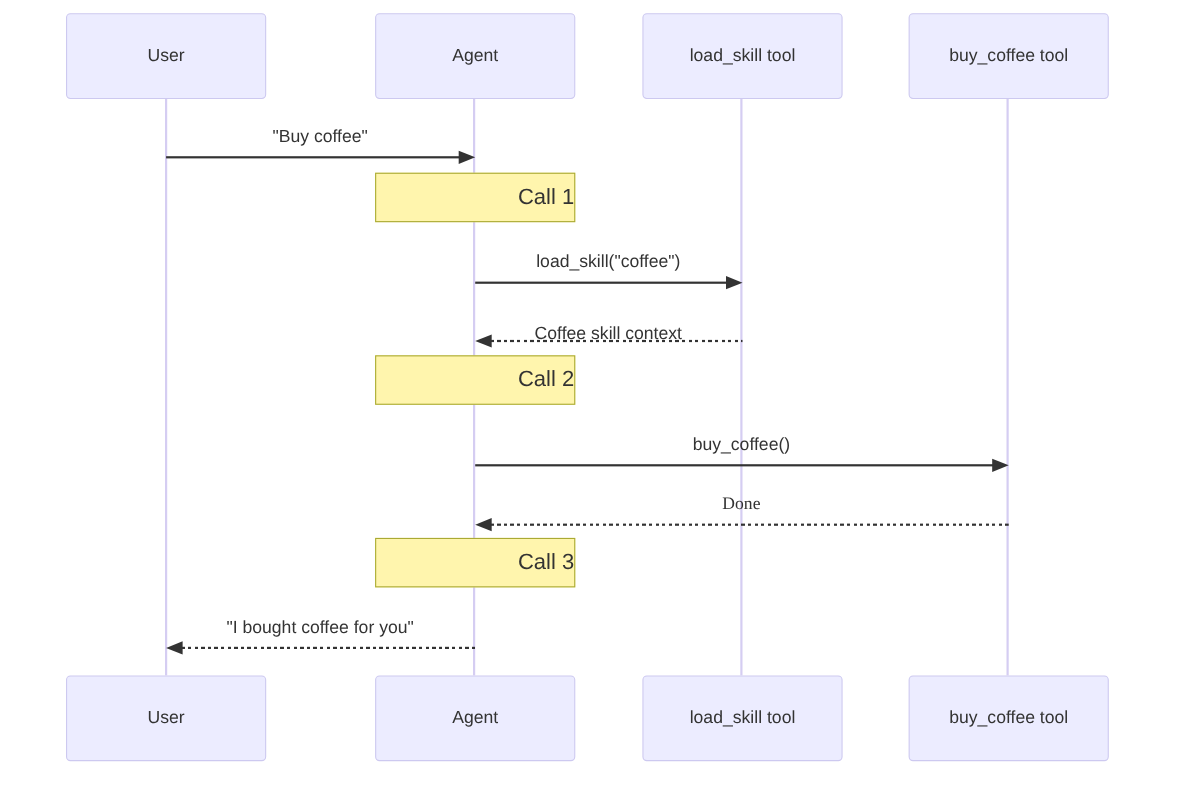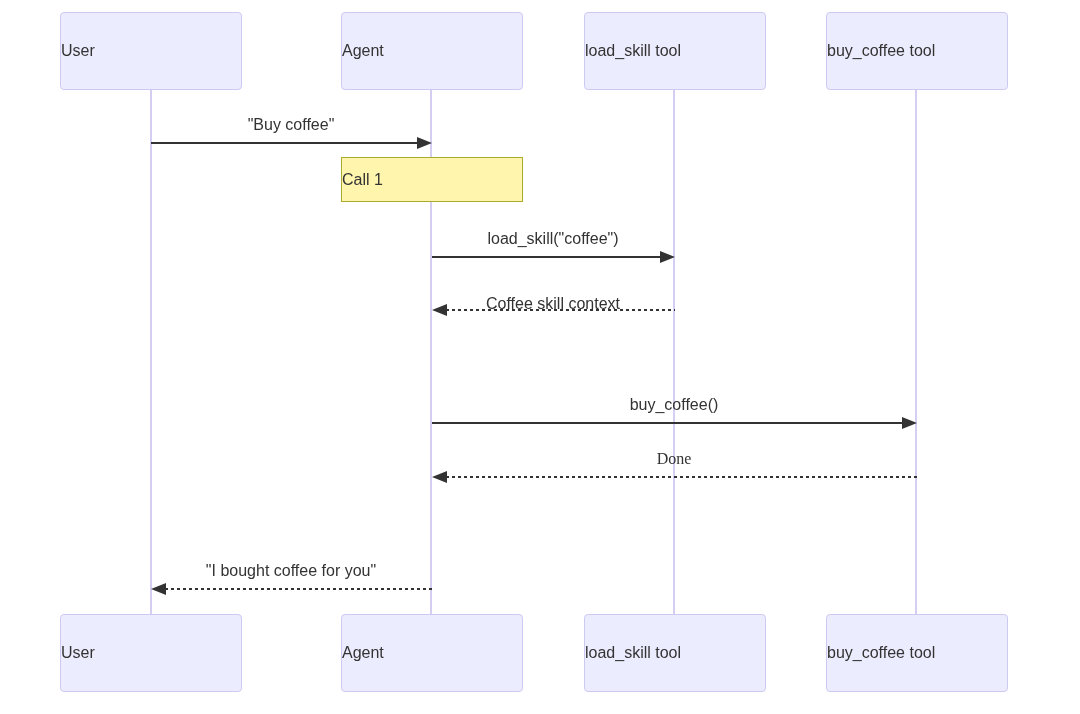--- a/index.html
+++ b/index.html
@@ -15,20 +15,21 @@
   }
   .actor {
     position: absolute;
     width: 182px;
     height: 78px;
     background: #ECECFF;
     border: 1px solid #CDC9F0;
     border-radius: 4px;
     display: flex;
     align-items: center;
+    justify-content: center;
     font-size: 16px;
     color: #333333;
   }
   .lifeline {
     position: absolute;
     width: 2px;
     top: 90px;
     height: 524px;
     background: #D5CDF2;
   }
@@ -60,22 +61,22 @@
   }
   .note {
     position: absolute;
     left: 341px;
     width: 182px;
     height: 45px;
     background: #FFF5AD;
     border: 1.5px solid #AAAA33;
     display: flex;
     align-items: center;
-    justify-content: flex-start;
-    font-size: 16px;
+    justify-content: flex-end;
+    font-size: 20px;
     color: #333333;
   }
 </style>
 </head>
 <body>
 
 <div class="canvas">
 
   <div class="lifeline" style="left:150px;"></div>
   <div class="lifeline" style="left:430px;"></div>
@@ -117,27 +118,33 @@
   </div>
 
   <div class="msg-label" style="left:553px; top:229px;">load_skill("coffee")</div>
   <div class="msg-line" style="left:432px; top:256px; width:229px;"></div>
   <div class="arrowhead right" style="left:660px; top:251px;"></div>
 
   <div class="msg-label" style="left:553px; top:294px;">Coffee skill context</div>
   <div class="msg-line dashed" style="left:446px; top:309px; width:229px;"></div>
   <div class="arrowhead left" style="left:432px; top:304px;"></div>
 
+  <div class="note" style="top:323px;">
+    <span>Call 2</span>
+  </div>
 
   <div class="msg-label" style="left:674px; top:395px;">buy_coffee()</div>
   <div class="msg-line" style="left:432px; top:422px; width:471px;"></div>
   <div class="arrowhead right" style="left:902px; top:417px;"></div>
 
   <div class="msg-label" style="left:674px; top:449px;font-family:Liberation Serif, serif;">Done</div>
   <div class="msg-line dashed" style="left:446px; top:476px; width:471px;"></div>
   <div class="arrowhead left" style="left:432px; top:471px;"></div>
 
+  <div class="note" style="top:489px;">
+    <span>Call 3</span>
+  </div>
 
   <div class="msg-label" style="left:291px; top:561px;">"I bought coffee for you"</div>
   <div class="msg-line dashed" style="left:165px; top:588px; width:267px;"></div>
   <div class="arrowhead left" style="left:151px; top:583px;"></div>
 
 </div>
 
 </body></html>

